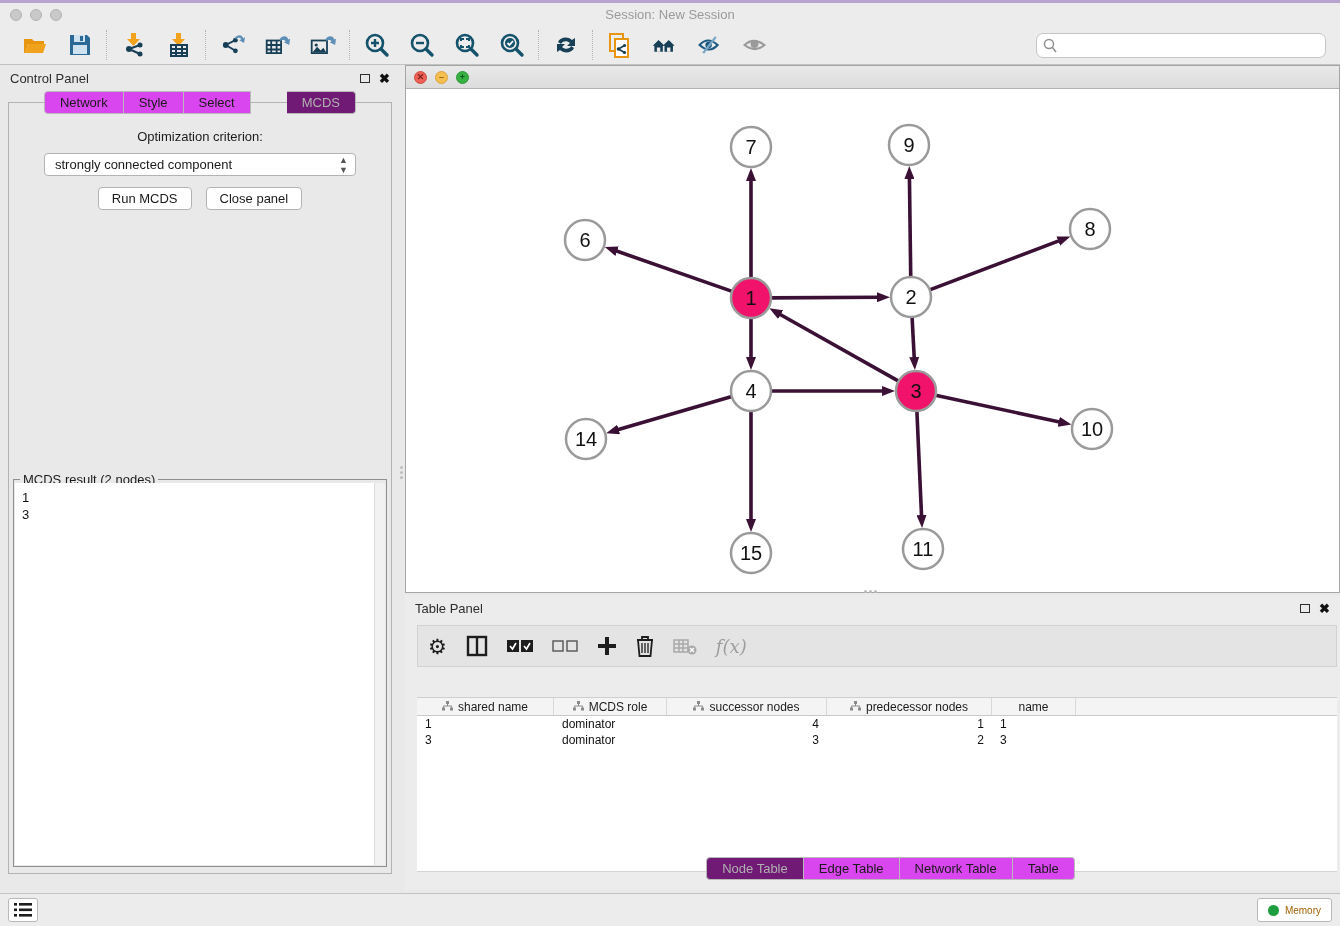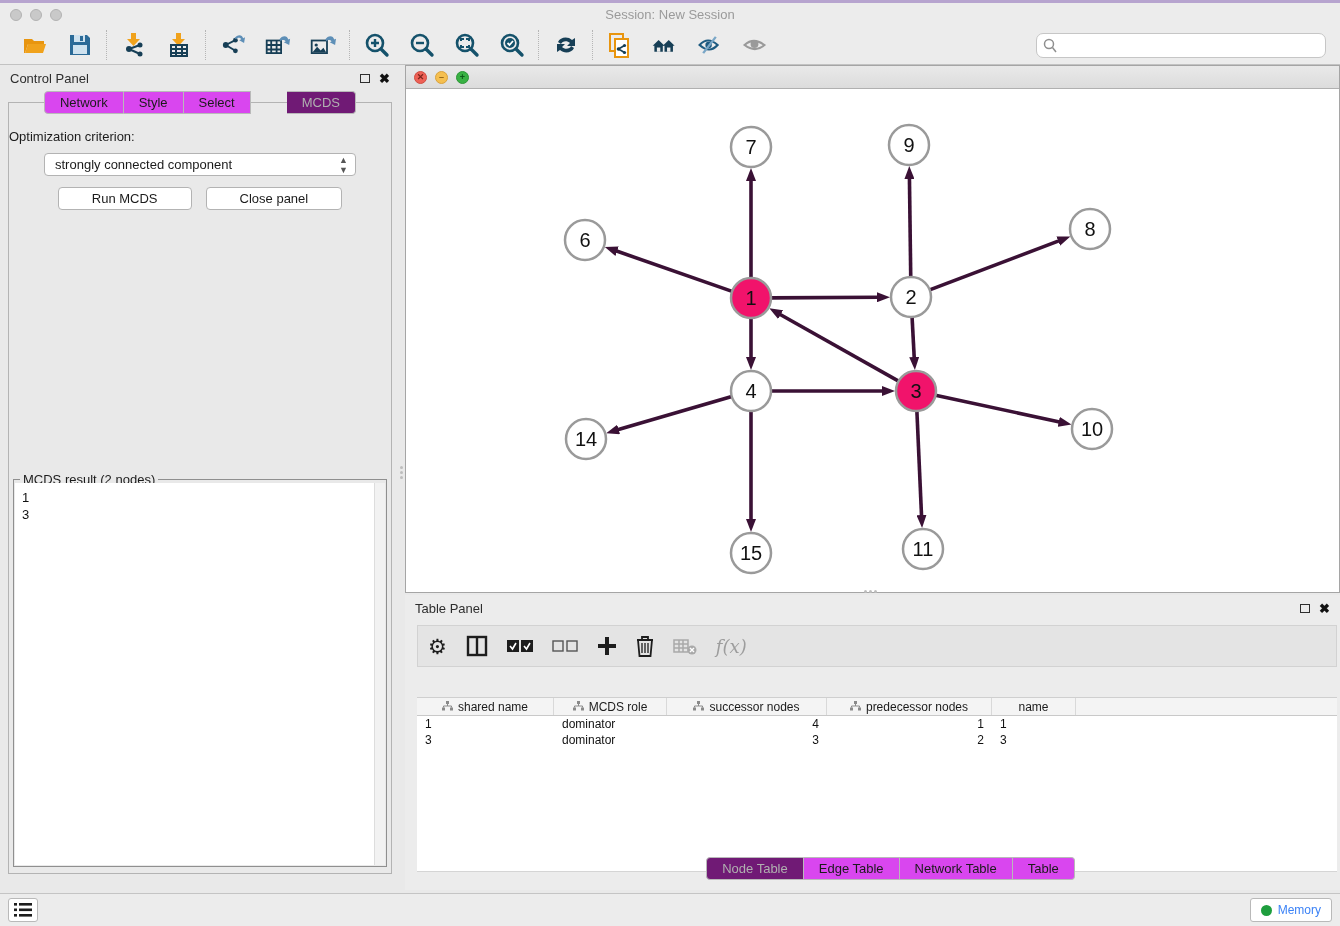--- a/index.html
+++ b/index.html
@@ -30,25 +30,25 @@
   .float-glyph { width:10px; height:9px; border:1.5px solid #2e2e2e; display:inline-block; }
   .close-glyph { font-size:13px; font-weight:bold; color:#111; line-height:1; }
 
   .tabs-row { display:flex; justify-content:center; position:relative; z-index:3; }
   .tab { background:#d946ef; border:1px solid #b9b9b9; border-left:none; font-size:13px; color:#1b1b1b; padding:3px 15px; cursor:pointer; }
   .tab:first-child { border-left:1px solid #b9b9b9; border-radius:4px 0 0 4px; }
   .tab:last-child { border-radius:0 4px 4px 0; }
   .tab.selected { background:#701a75; color:#b0b0b0;margin-left:36px; }
 
   #cp-content { position:absolute; left:8px; right:8px; top:37px; bottom:8px; border:1px solid #b3b3b3; background:#e9e9e9; }
-  #opt-label { margin-top:26px; font-size:13px; color:#1b1b1b; }
+  #opt-label { text-align:center; margin-top:26px; font-size:13px; color:#1b1b1b; }
   #criterion-select { position:relative; width:312px; height:23px; margin:9px auto 0 auto; background:#fff; border:1px solid #b3b3b3; border-radius:4px; font-size:13px; color:#1b1b1b; display:flex; align-items:center; padding-left:10px; cursor:pointer; }
   #criterion-stepper { position:absolute; right:7px; top:1px; font-size:9px; color:#555; line-height:10px; text-align:center; }
   .cp-buttons { display:flex; justify-content:center; gap:14px; margin-top:11px; }
-  .btn { background:#fff; border:1px solid #b3b3b3; border-radius:4px; font-size:13px; color:#1b1b1b; padding:3px 33px; cursor:pointer; font-family:"Liberation Sans", sans-serif; }
+  .btn { background:#fff; border:1px solid #b3b3b3; border-radius:4px; font-size:13px; color:#1b1b1b; padding:3px 13px; cursor:pointer; font-family:"Liberation Sans", sans-serif; }
 
   #mcds-result-group { position:absolute; left:4px; right:4px; top:376px; bottom:6px; border:1px solid #8f8f8f; }
   #mcds-result-label { position:absolute; top:-8px; left:6px; background:#e9e9e9; padding:0 3px; font-size:13px; color:#1b1b1b; }
   #mcds-result-text { position:absolute; left:1px; right:12px; top:3px; bottom:1px; background:#fff; font-size:13px; color:#111; padding:6px 0 0 7px; line-height:17px; white-space:pre; }
   #mcds-scrollbar { position:absolute; right:1px; top:3px; bottom:1px; width:11px; background:#f2f2f2; border-left:1px solid #ddd; }
 
   
   #network-window { position:absolute; left:405px; top:65px; width:935px; height:528px; border:1px solid #a5a5a5; background:#fff; }
   #net-titlebar { height:23px; background:linear-gradient(#e9e9e9,#dcdcdc); border-bottom:1px solid #b0b0b0; position:relative; display:flex; align-items:center; }
   .light { width:13px; height:13px; border-radius:50%; margin-left:8px; font-size:9px; font-weight:bold; display:flex; align-items:center; justify-content:center; }
@@ -74,21 +74,21 @@
   .th { display:flex; align-items:center; justify-content:center; gap:5px; font-size:12px; color:#1b1b1b; border-right:1px solid #d9d9d9; }
   .tbl-row { display:flex; height:16px; }
   .td { font-size:12px; color:#111; padding:1px 8px 0 8px; overflow:hidden; }
   .td.left { text-align:left; } .td.right { text-align:right; }
 
   #tp-tabs { position:absolute; left:0; right:0; top:262px; display:flex; justify-content:center; }
 
   
   #status-bar { position:absolute; left:0; bottom:0; width:100%; height:33px; background:#ececec; border-top:1px solid #c4c4c4; display:flex; align-items:center; padding:0 8px; }
   #list-button { width:30px; height:24px; background:#fff; border:1px solid #b9b9b9; border-radius:3px; display:flex; align-items:center; justify-content:center; cursor:pointer; }
-  #memory-button { margin-left:auto; height:24px; background:#fff; border:1px solid #b9b9b9; border-radius:3px; display:flex; align-items:center; gap:6px; padding:0 10px; font-size:12px; color:#3b82f6; cursor:pointer; }
+  #memory-button { margin-left:auto; height:24px; background:#fff; border:1px solid #b9b9b9; border-radius:3px; display:flex; align-items:center; gap:6px; padding:0 10px; font-size:10px; color:#a16207; cursor:pointer; }
   #memory-dot { width:11px; height:11px; border-radius:50%; background:#1e9e3e; }
 </style>
 </head>
 <body>
 
 <div id="app">
 
   <div id="top-accent"></div>
 
   <div id="titlebar">

